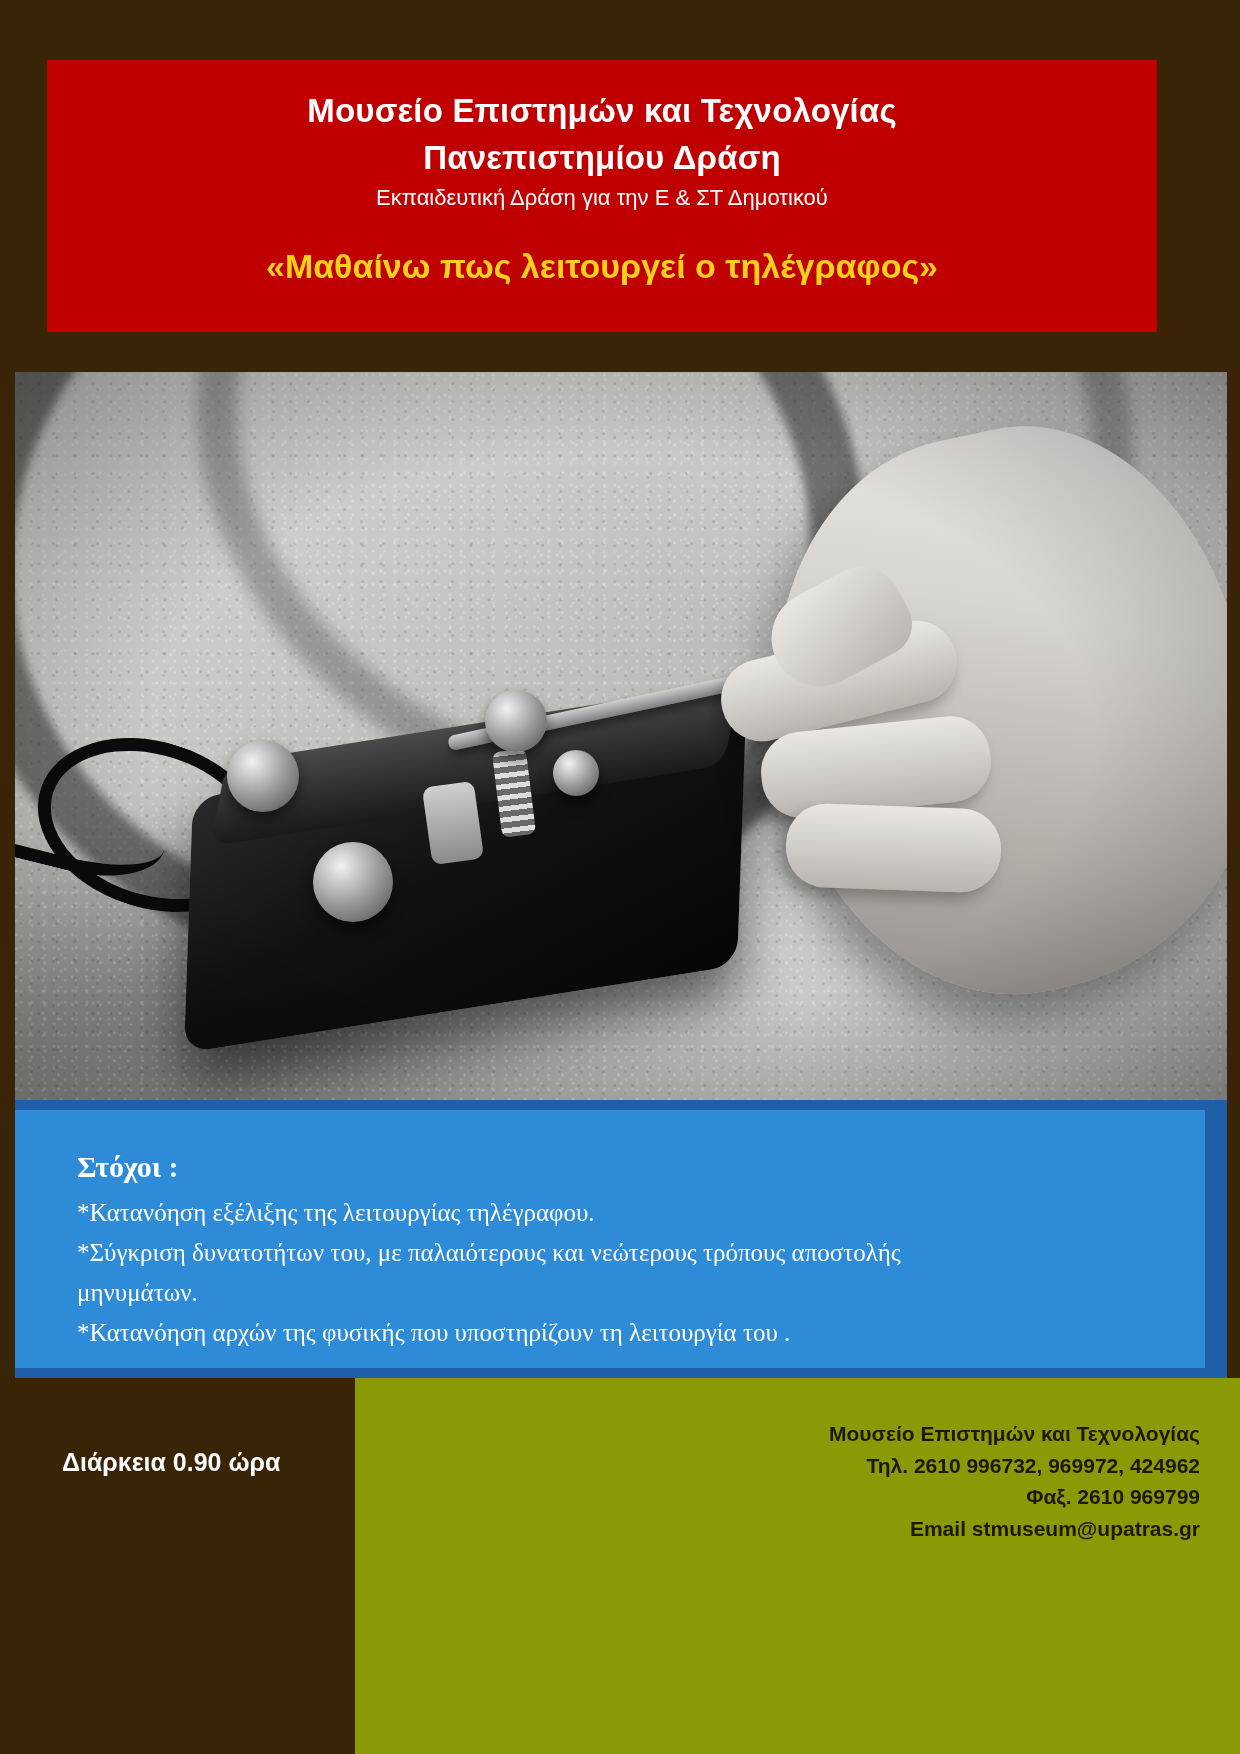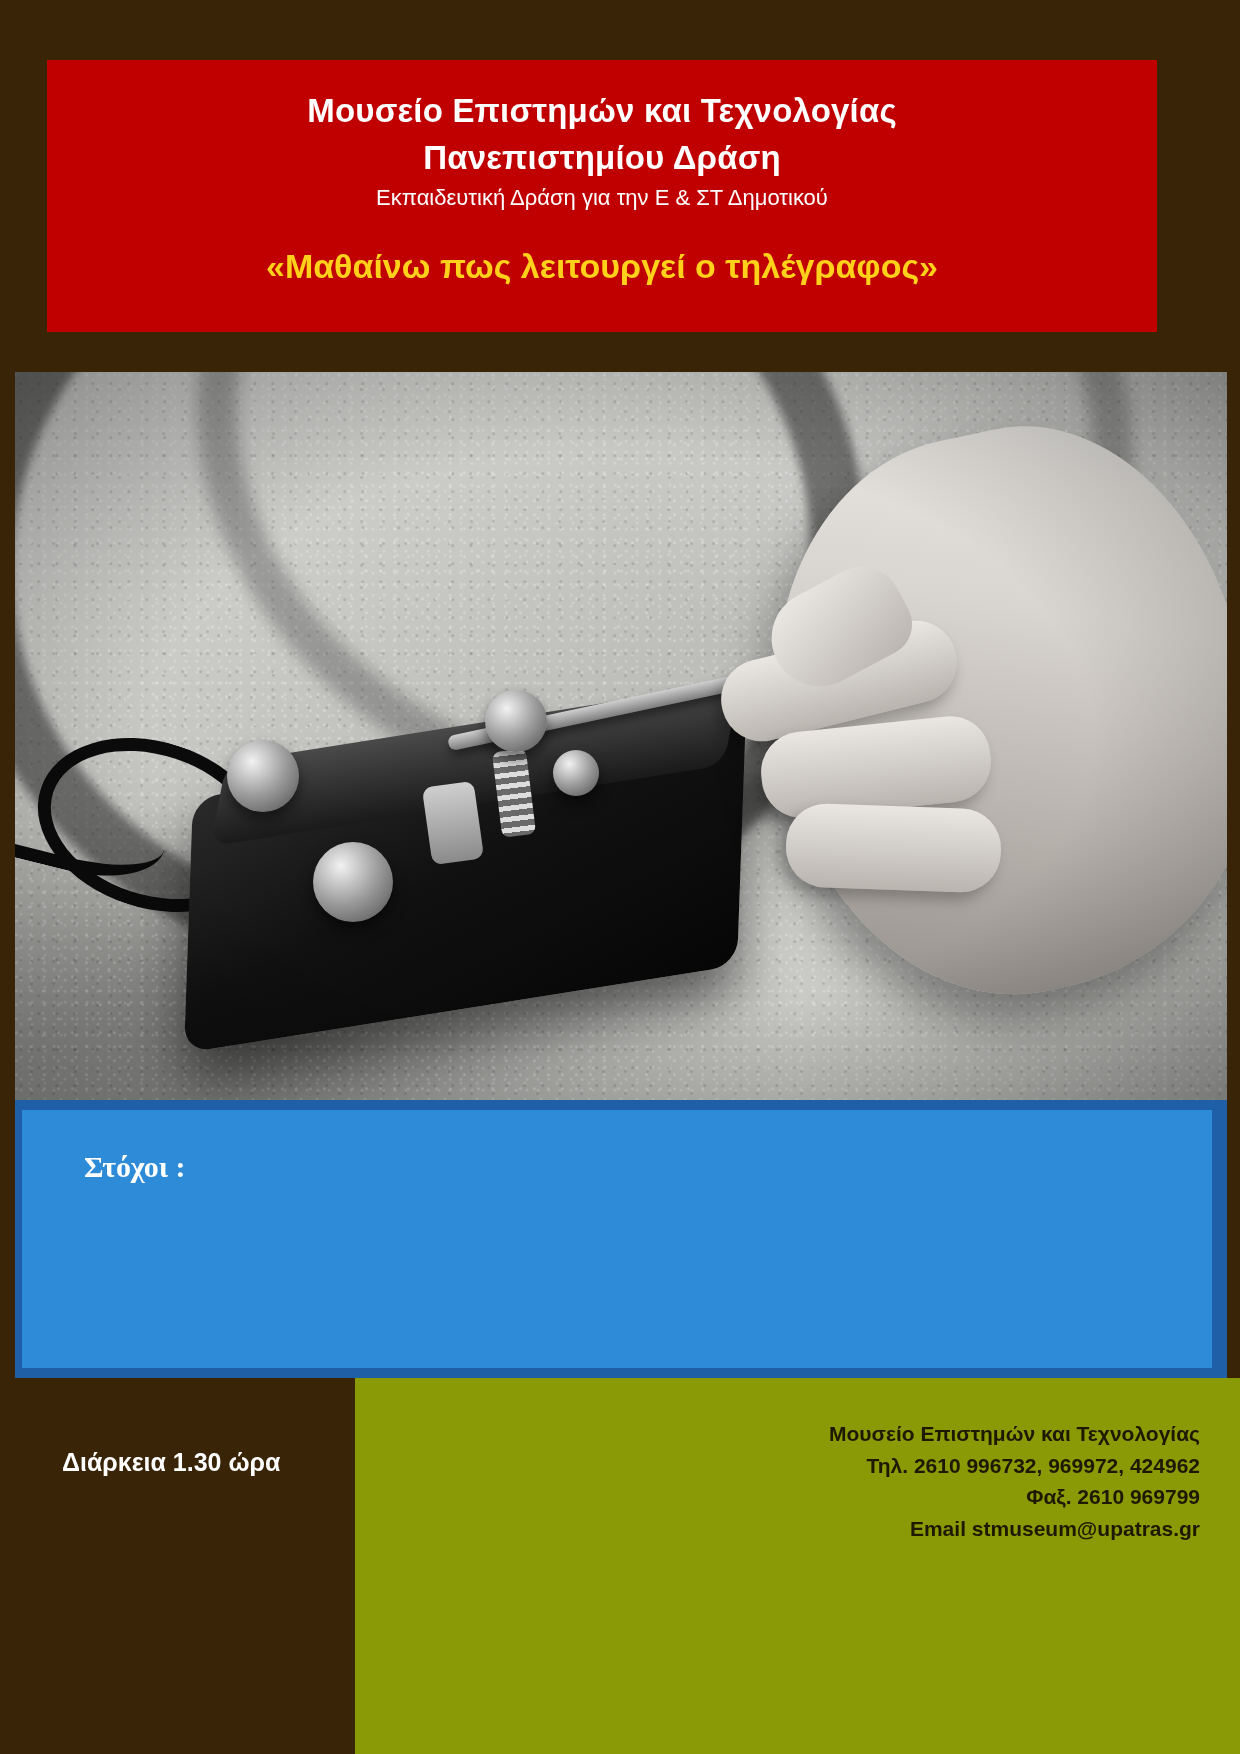--- a/index.html
+++ b/index.html
@@ -231,21 +231,21 @@
   .objectives-shadow {
     position: absolute;
     left: 15px;
     top: 1100px;
     width: 1212px;
     height: 278px;
     background: #1f5fa8;
   }
   .objectives {
     position: absolute;
-    left: 22px;
+    left: 15px;
     top: 1110px;
     width: 1190px;
     height: 258px;
     background: #2e8bd8;
     box-sizing: border-box;
     padding: 40px 55px 0 62px;
     color: #ffffff;
   }
   .objectives-title {
     font-family: "Liberation Serif", serif;
@@ -331,22 +331,28 @@
   <div class="finger f2"></div>
   <div class="finger f3"></div>
   <div class="thumb"></div>
 
   <div class="photo-vignette"></div>
 </div>
 
 <div class="objectives-shadow"></div>
 <div class="objectives">
   <div class="objectives-title">Στόχοι :</div>
+  <div class="objectives-list">
+    <div>*Κατανόηση εξέλιξης της λειτουργίας τηλέγραφου.</div>
+    <div>*Σύγκριση δυνατοτήτων του, με παλαιότερους και νεώτερους τρόπους αποστολής</div>
+    <div>μηνυμάτων.</div>
+    <div>*Κατανόηση  αρχών της φυσικής που υποστηρίζουν τη λειτουργία του .</div>
+  </div>
 </div>
 
 <div class="footer-left"></div>
 <div class="footer-olive">
   <div>Μουσείο Επιστημών και Τεχνολογίας</div>
   <div>Τηλ. 2610 996732, 969972, 424962</div>
   <div>Φαξ. 2610 969799</div>
   <div>Email stmuseum@upatras.gr</div>
 </div>
-<div class="duration">Διάρκεια 1.30 ώρα</div>
+<div class="duration">Διάρκεια 0.90 ώρα</div>
 
 </body></html>

